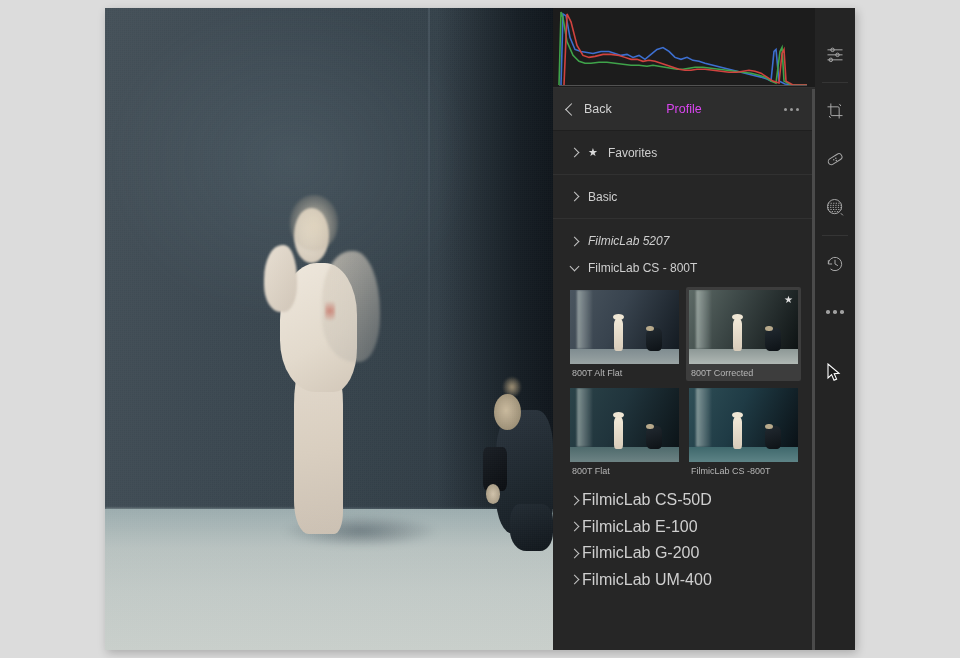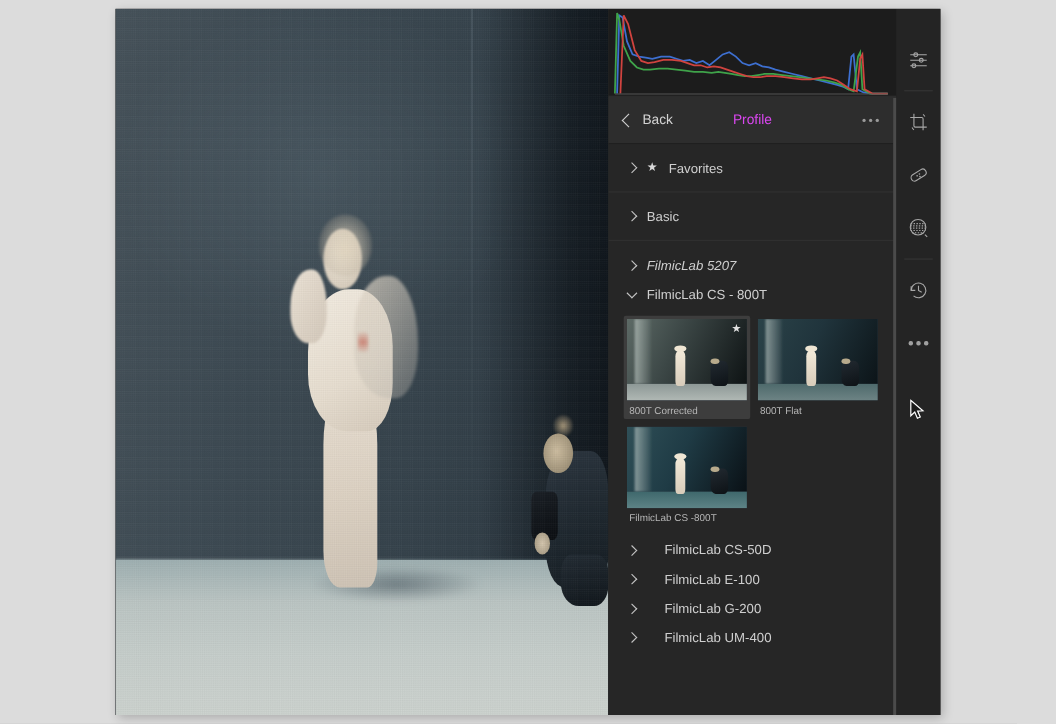--- a/index.html
+++ b/index.html
@@ -211,23 +211,23 @@
   .t-altflat .m-wall { background: linear-gradient(115deg, #4a555f 0%, #38434e 45%, #141b22 100%); }
   .t-altflat .m-floor { background: linear-gradient(180deg, #7f8c90, #9aa4a4); }
   .t-corrected .m-wall { background: linear-gradient(115deg, #5d6a66 0%, #3c4746 40%, #0e1314 100%); }
   .t-corrected .m-floor { background: linear-gradient(180deg, #8d9896, #b0b8b4); }
   .t-flat .m-wall { background: linear-gradient(115deg, #2b4349 0%, #20343c 45%, #0c1418 100%); }
   .t-flat .m-floor { background: linear-gradient(180deg, #4e6a6c, #6d8384); }
   .t-cs800t .m-wall { background: linear-gradient(115deg, #2f4f57 0%, #1f3b45 45%, #0a1116 100%); }
   .t-cs800t .m-floor { background: linear-gradient(180deg, #3f686c, #5d8386); }
 
   .list-row {
-    display: flex; align-items: center; gap: 26px;
+    display: flex; align-items: center; gap: 4px;
     height: 26.5px; padding-left: 18px;
-    color: #cfcfcf; font-size: 12px;
+    color: #cfcfcf; font-size: 16px;
   }
 
   #scrollbar { position: absolute; right: 0px; top: 81px; width: 3px; height: 561px; background: #2f2f2f; }
   #scrollbar .thumb-bar { position: absolute; left: 0; top: 0; width: 3px; height: 100%; background: #4b4b4b; }
 
   
   #toolbar {
     position: absolute; left: 710px; top: 0;
     width: 40px; height: 642px;
     background: #242424;
@@ -317,20 +317,34 @@
         <span>FilmicLab 5207</span>
       </div>
 
       <div class="group-row compact">
         <span class="chev open"></span>
         <span>FilmicLab CS - 800T</span>
       </div>
 
       <div class="thumb-grid">
 
+        <div class="thumb-cell">
+          <div class="thumb-img">
+            <div class="mini t-altflat">
+              <div class="m-wall"></div>
+                <div class="m-pillar"></div>
+                <div class="m-floor"></div>
+              <div class="m-figure"></div>
+                <div class="m-figure-head"></div>
+              <div class="m-shooter"></div>
+                <div class="m-shooter-head"></div>
+            </div>
+          </div>
+          <div class="thumb-label">800T Alt Flat</div>
+        </div>
 
         <div class="thumb-cell selected">
           <span class="thumb-star">★</span>
           <div class="thumb-img">
             <div class="mini t-corrected">
               <div class="m-wall"></div>
                 <div class="m-pillar"></div>
                 <div class="m-floor"></div>
               <div class="m-figure"></div>
                 <div class="m-figure-head"></div>

